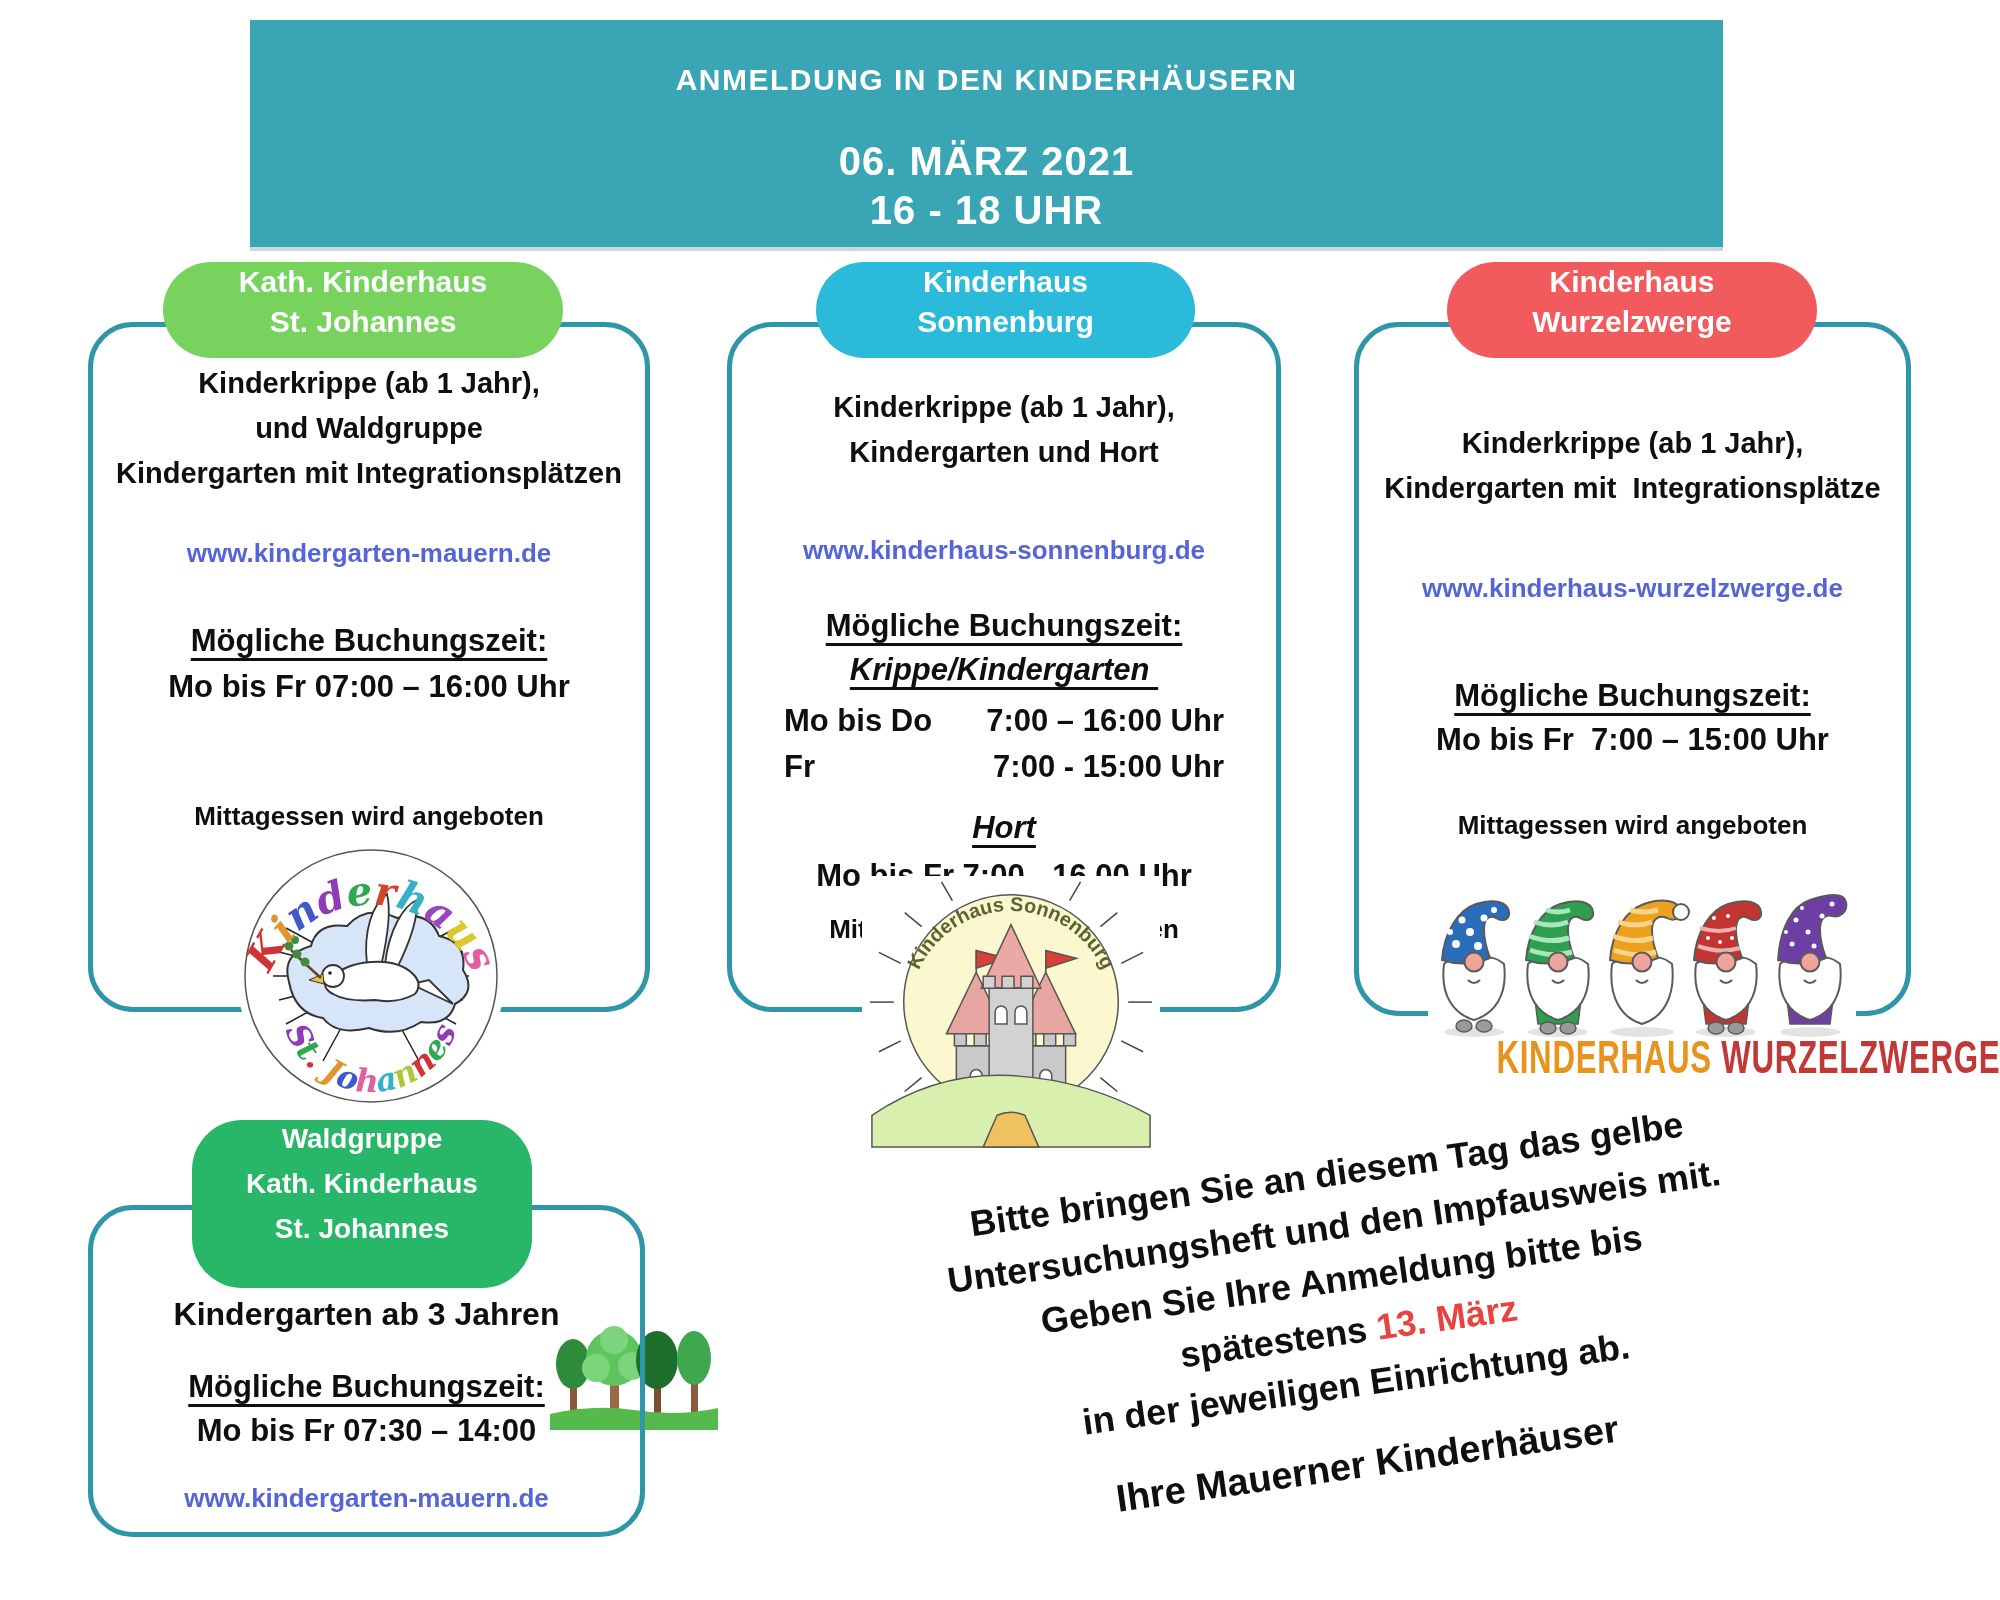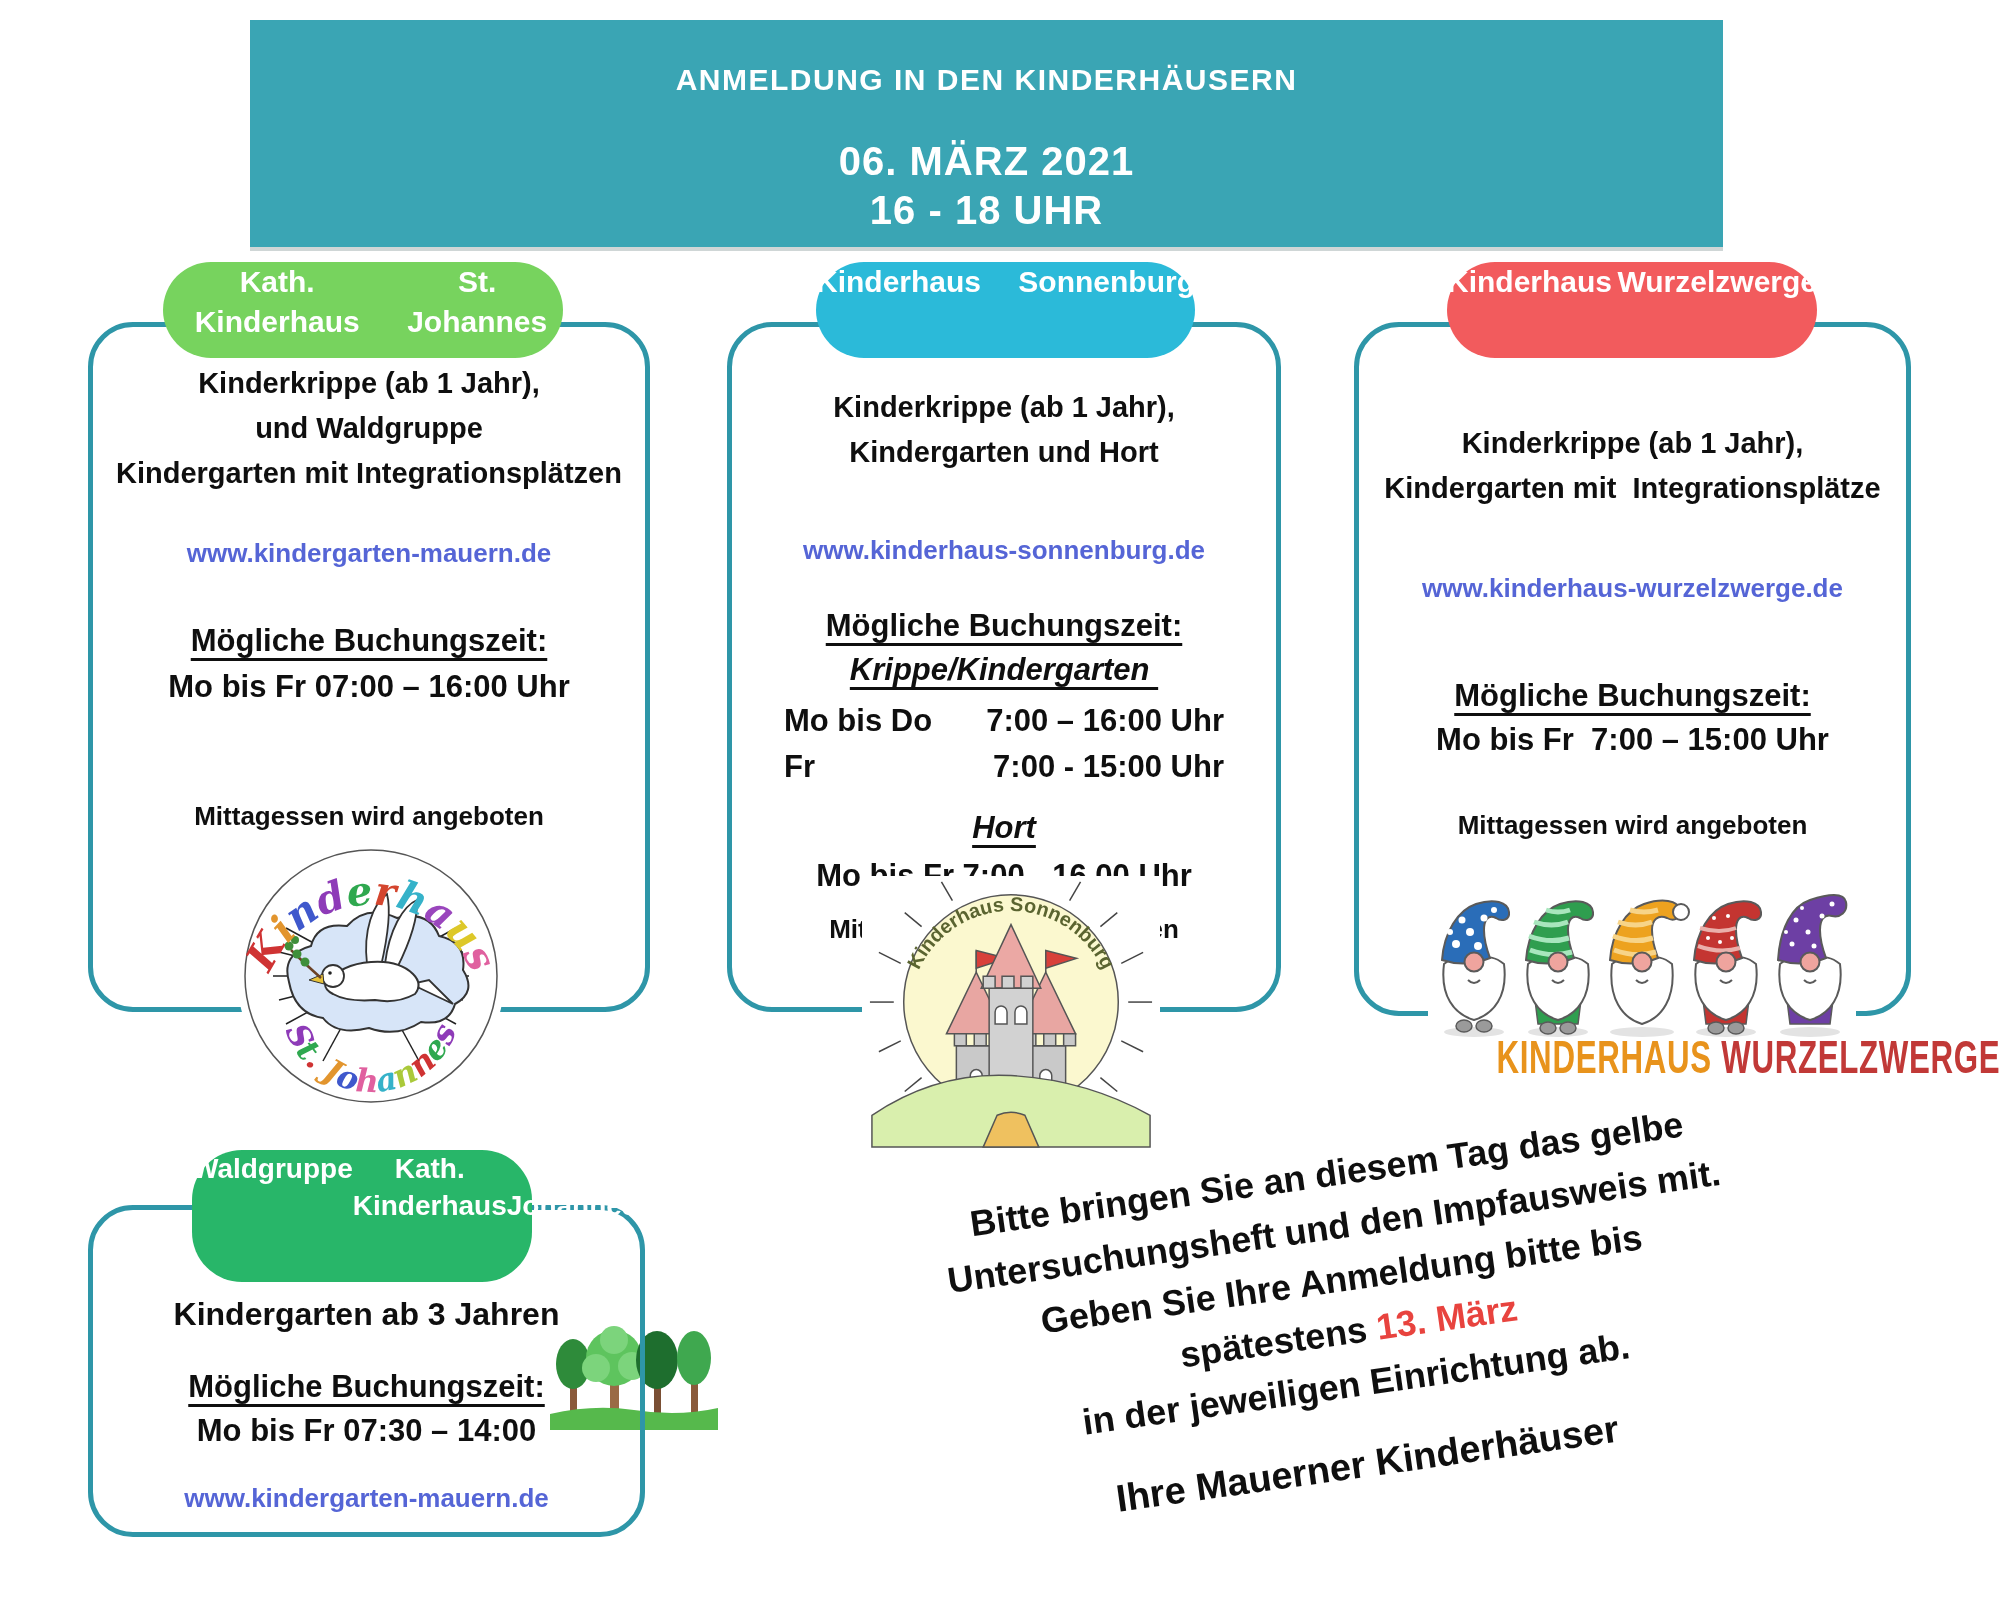--- a/index.html
+++ b/index.html
@@ -15,25 +15,25 @@
 
   
   .card{position:absolute;border:5px solid #2E96A8;border-radius:45px;z-index:1;
         text-align:center;font-weight:bold;background:transparent;}
   #card-johannes{left:88px;top:322px;width:552px;height:680px;}
   #card-sonnenburg{left:727px;top:322px;width:544px;height:680px;}
   #card-wurzelzwerge{left:1354px;top:322px;width:547px;height:684px;}
   #card-waldgruppe{left:88px;top:1205px;width:547px;height:322px;}
 
   .pill{position:absolute;z-index:3;border-radius:50px;color:#fff;font-weight:bold;text-align:center;
-        display:flex;flex-direction:row;justify-content:space-between;}
+        display:flex;flex-direction:column;justify-content:flex-start;}
   #pill-johannes{left:163px;top:262px;width:400px;height:96px;background:#77D35E;font-size:30px;line-height:40px;}
   #pill-sonnenburg{left:816px;top:262px;width:379px;height:96px;background:#2BBAD9;font-size:30px;line-height:40px;}
   #pill-wurzelzwerge{left:1447px;top:262px;width:370px;height:96px;background:#F25B5D;font-size:30px;line-height:40px;}
-  #pill-waldgruppe{left:192px;top:1150px;width:340px;height:132px;background:#28B669;font-size:28px;line-height:37px;}
+  #pill-waldgruppe{left:192px;top:1120px;width:340px;height:168px;background:#28B669;font-size:28px;line-height:37px;gap:8px;}
 
   .desc{font-size:29px;line-height:45px;white-space:nowrap;}
   .website{font-size:26px;color:#5565D6;text-decoration:none;display:inline-block;}
   .heading{font-size:31px;text-decoration:underline;text-decoration-thickness:3px;text-underline-offset:7px;}
   .subheading{font-size:31px;font-style:italic;text-decoration:underline;text-decoration-thickness:3px;text-underline-offset:7px;}
   .time{font-size:31px;}
   .lunch{font-size:26px;}
 
   #card-johannes .desc{margin-top:34px;}
   #card-johannes .website{margin-top:42px;}

